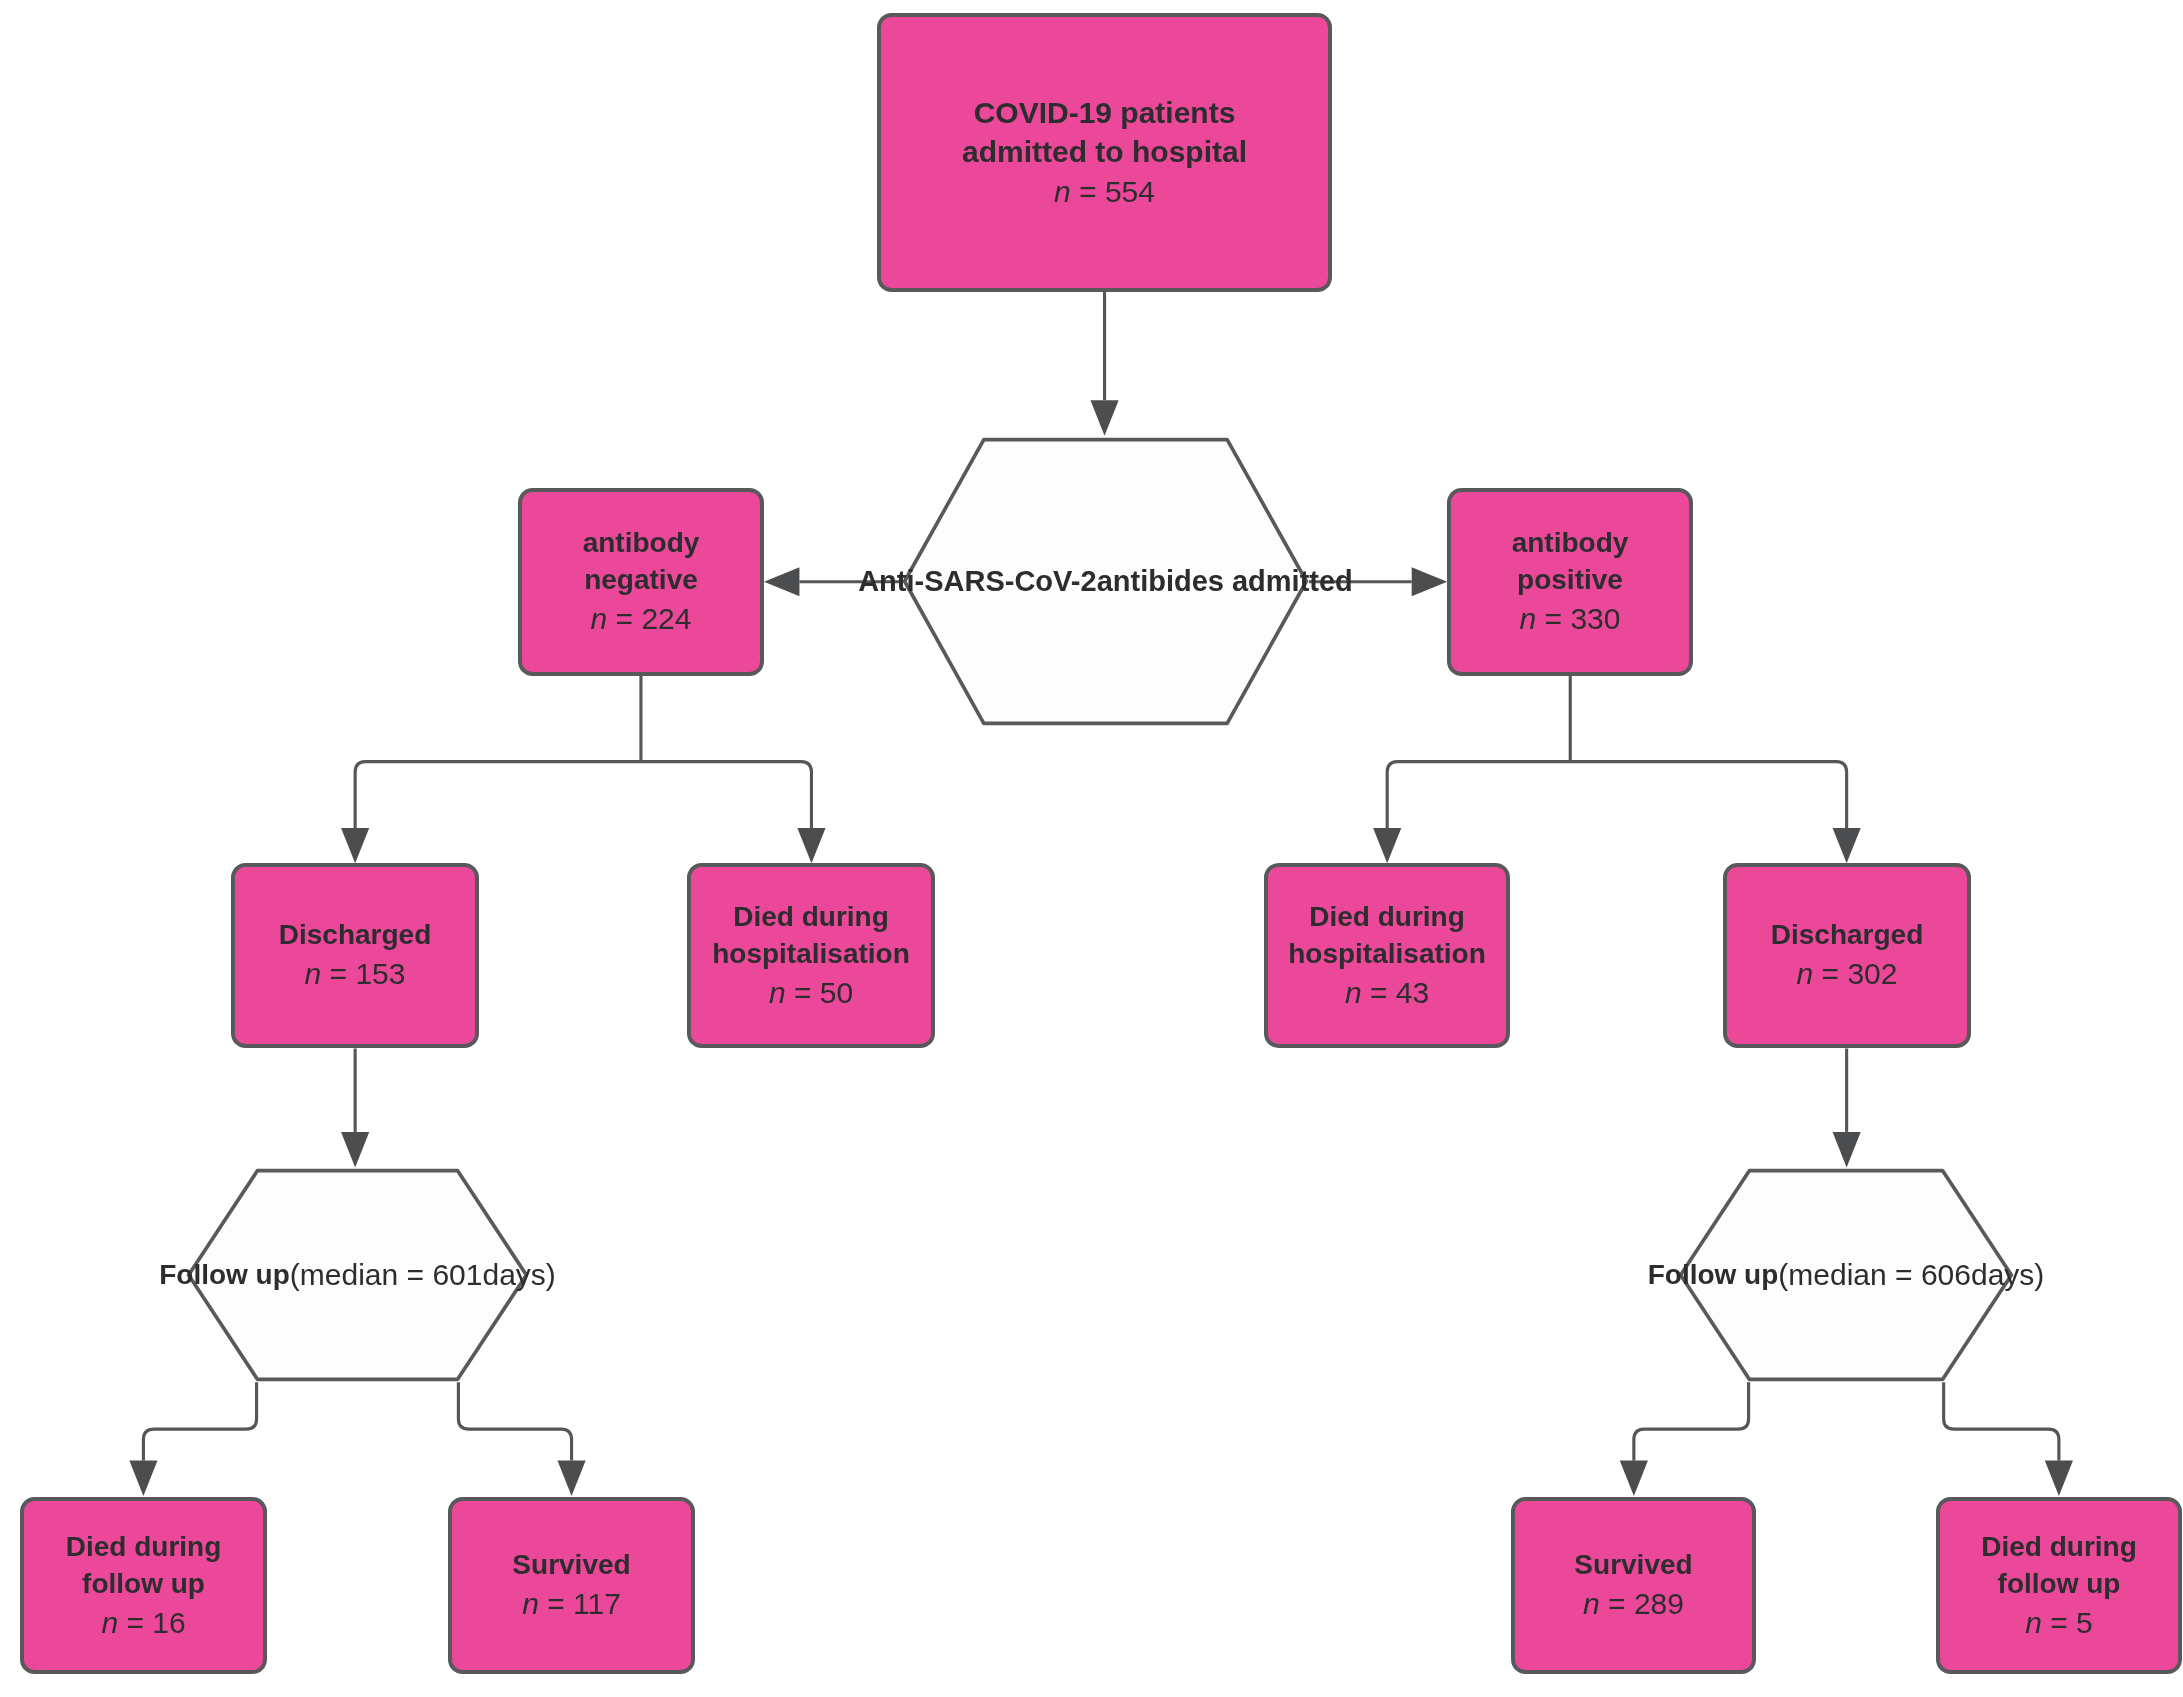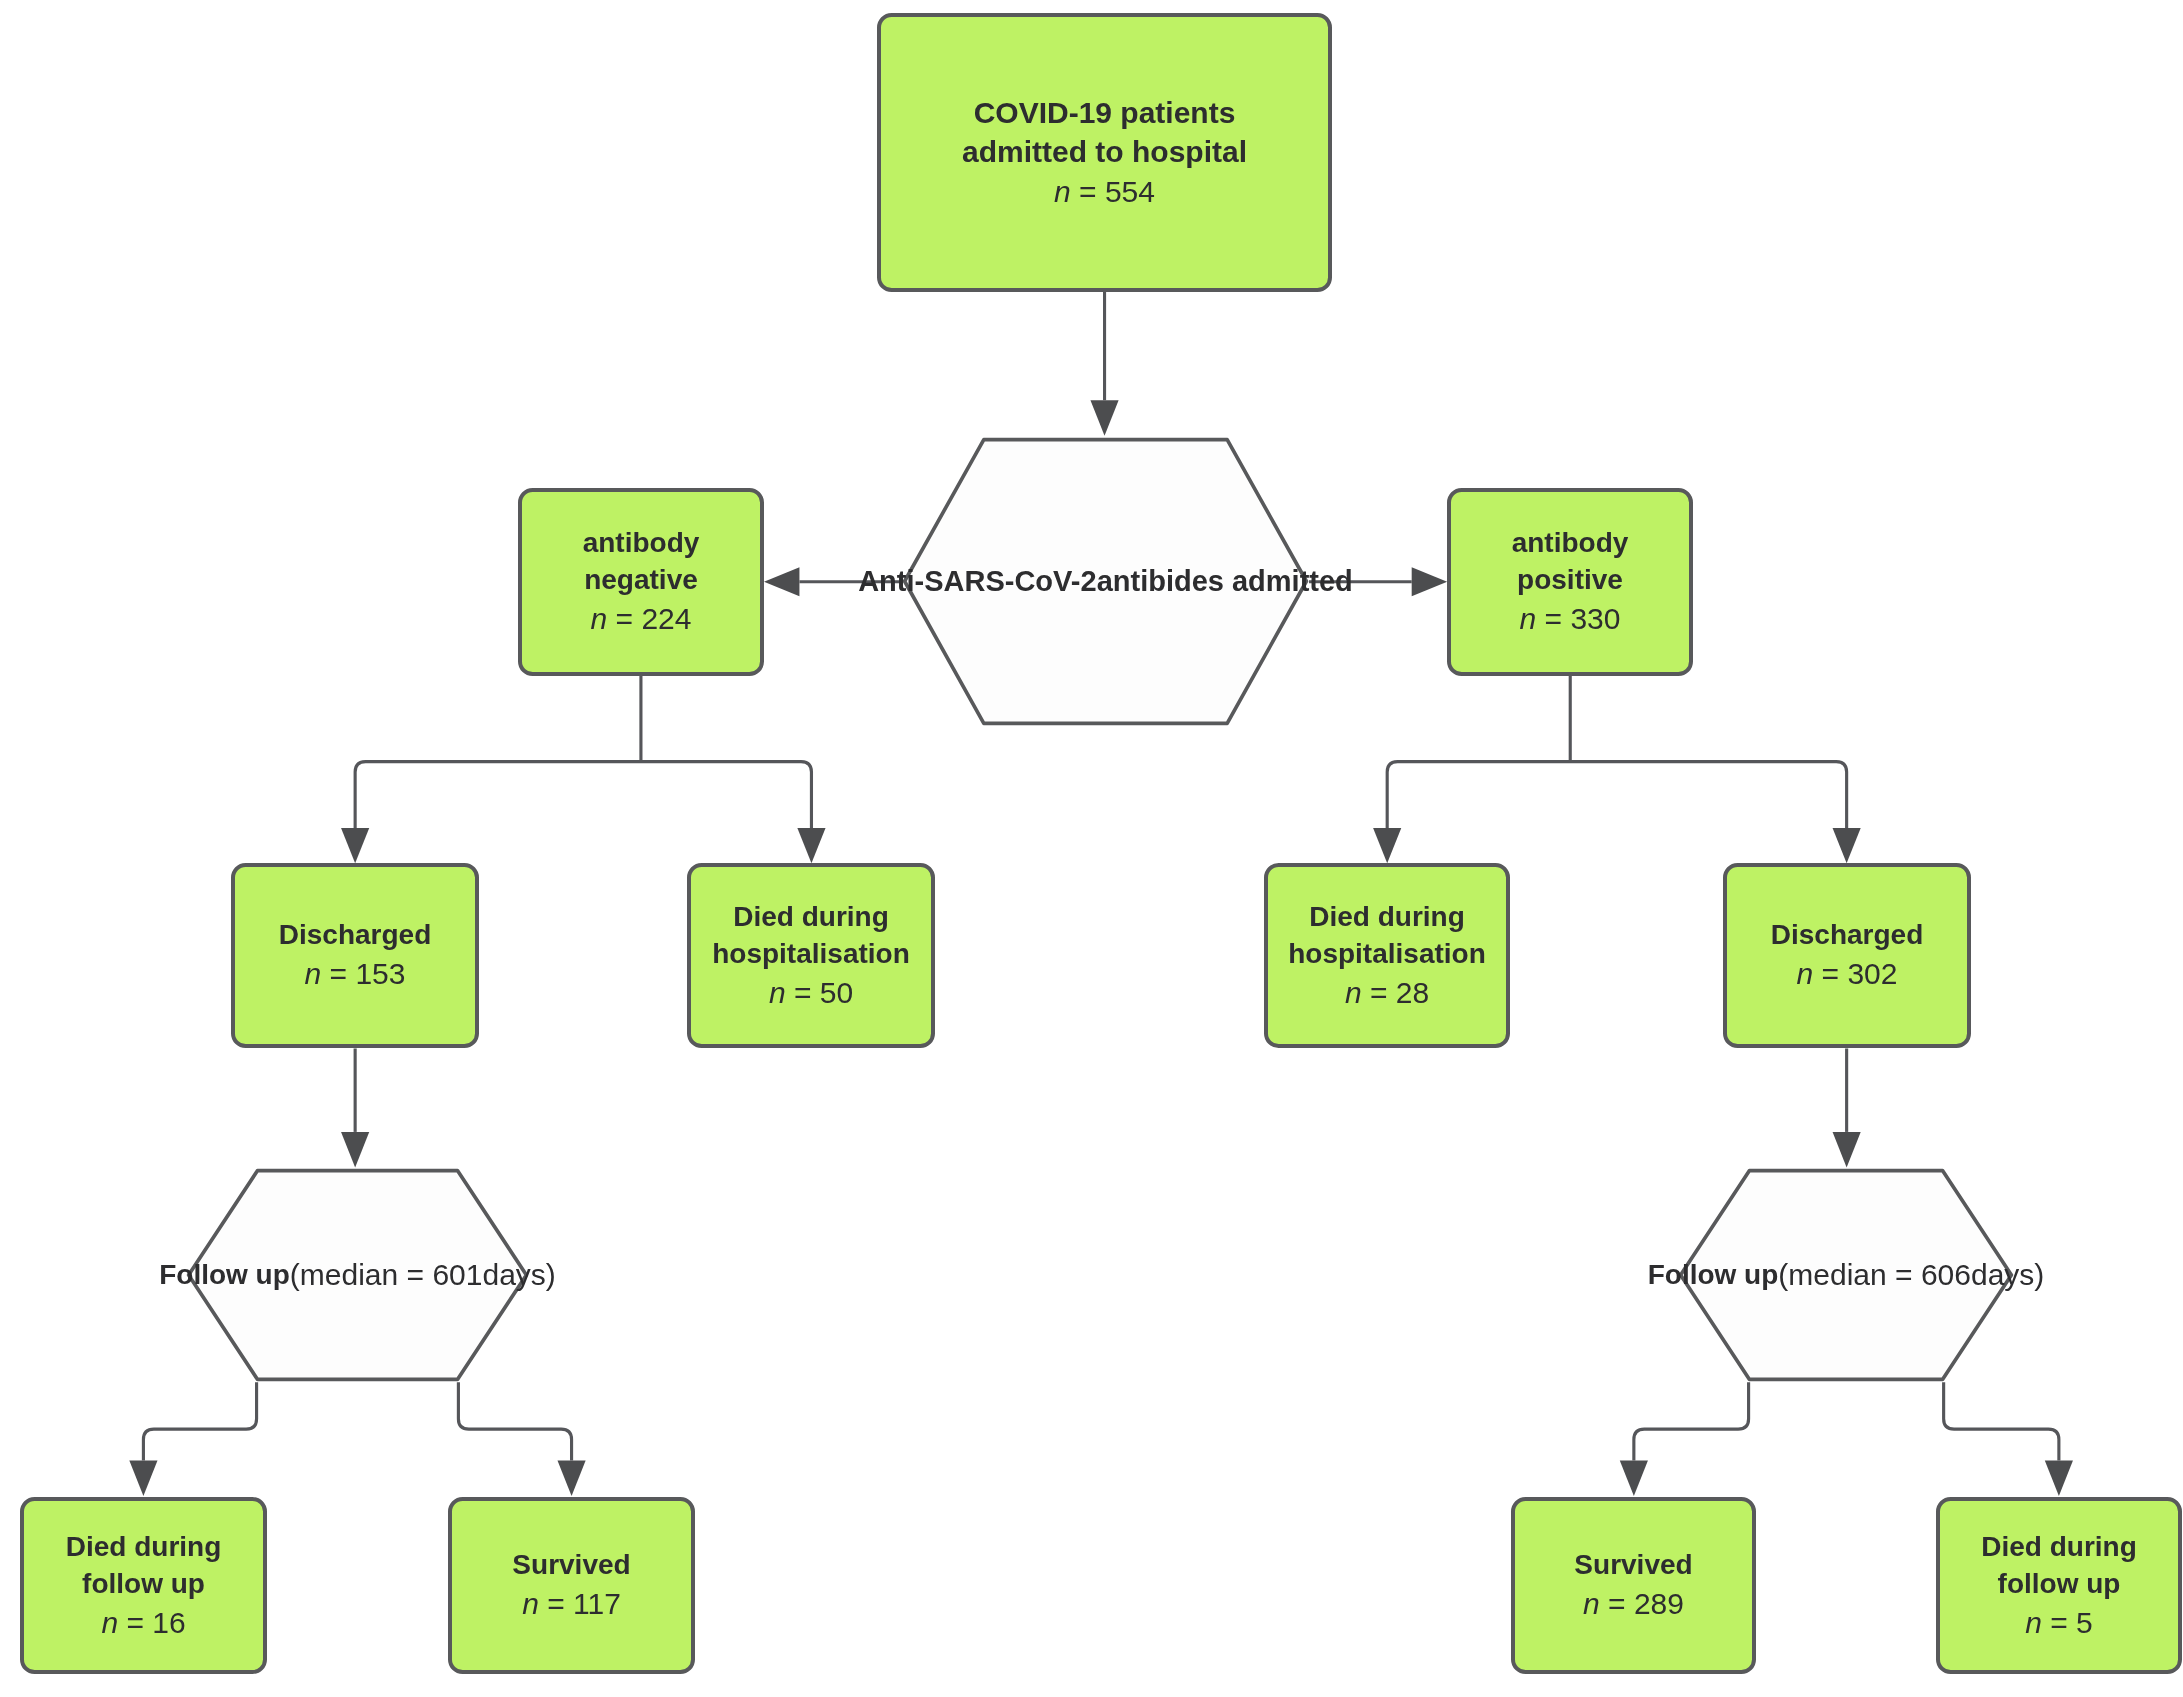--- a/index.html
+++ b/index.html
@@ -39,21 +39,21 @@
     position: absolute;
     z-index: 2;
     box-sizing: border-box;
     display: flex;
     flex-direction: column;
     justify-content: center;
     align-items: center;
     text-align: center;
   }
   .rect {
-    background: #bef264;
+    background: #ec4899;
     border: 4.2px solid #58595b;
     border-radius: 14.6px;
   }
   .title {
     font-weight: 700;
     font-size: 28px;
     line-height: 1.32;
     white-space: nowrap;
   }
   .subtitle, .nline {
@@ -173,21 +173,21 @@
 
   <div class="node rect" style="left:687px; top:863px; width:248px; height:185px;">
     <div class="title">Died during</div>
     <div class="title">hospitalisation</div>
     <div class="nline"><em>n</em><span> = 50</span></div>
   </div>
 
   <div class="node rect" style="left:1264px; top:863px; width:246px; height:185px;">
     <div class="title">Died during</div>
     <div class="title">hospitalisation</div>
-    <div class="nline"><em>n</em><span> = 28</span></div>
+    <div class="nline"><em>n</em><span> = 43</span></div>
   </div>
 
   <div class="node rect" style="left:1723px; top:863px; width:248px; height:185px;">
     <div class="title">Discharged</div>
     <div class="nline"><em>n</em><span> = 302</span></div>
   </div>
 
   <div class="hexwrap" style="left:186px; top:1168px; width:343px; height:214px;">
     <svg viewBox="0 0 657 410" preserveAspectRatio="none">
       <polygon points="137,5 520,5 652,205 520,405 137,405 5,205"></polygon>

